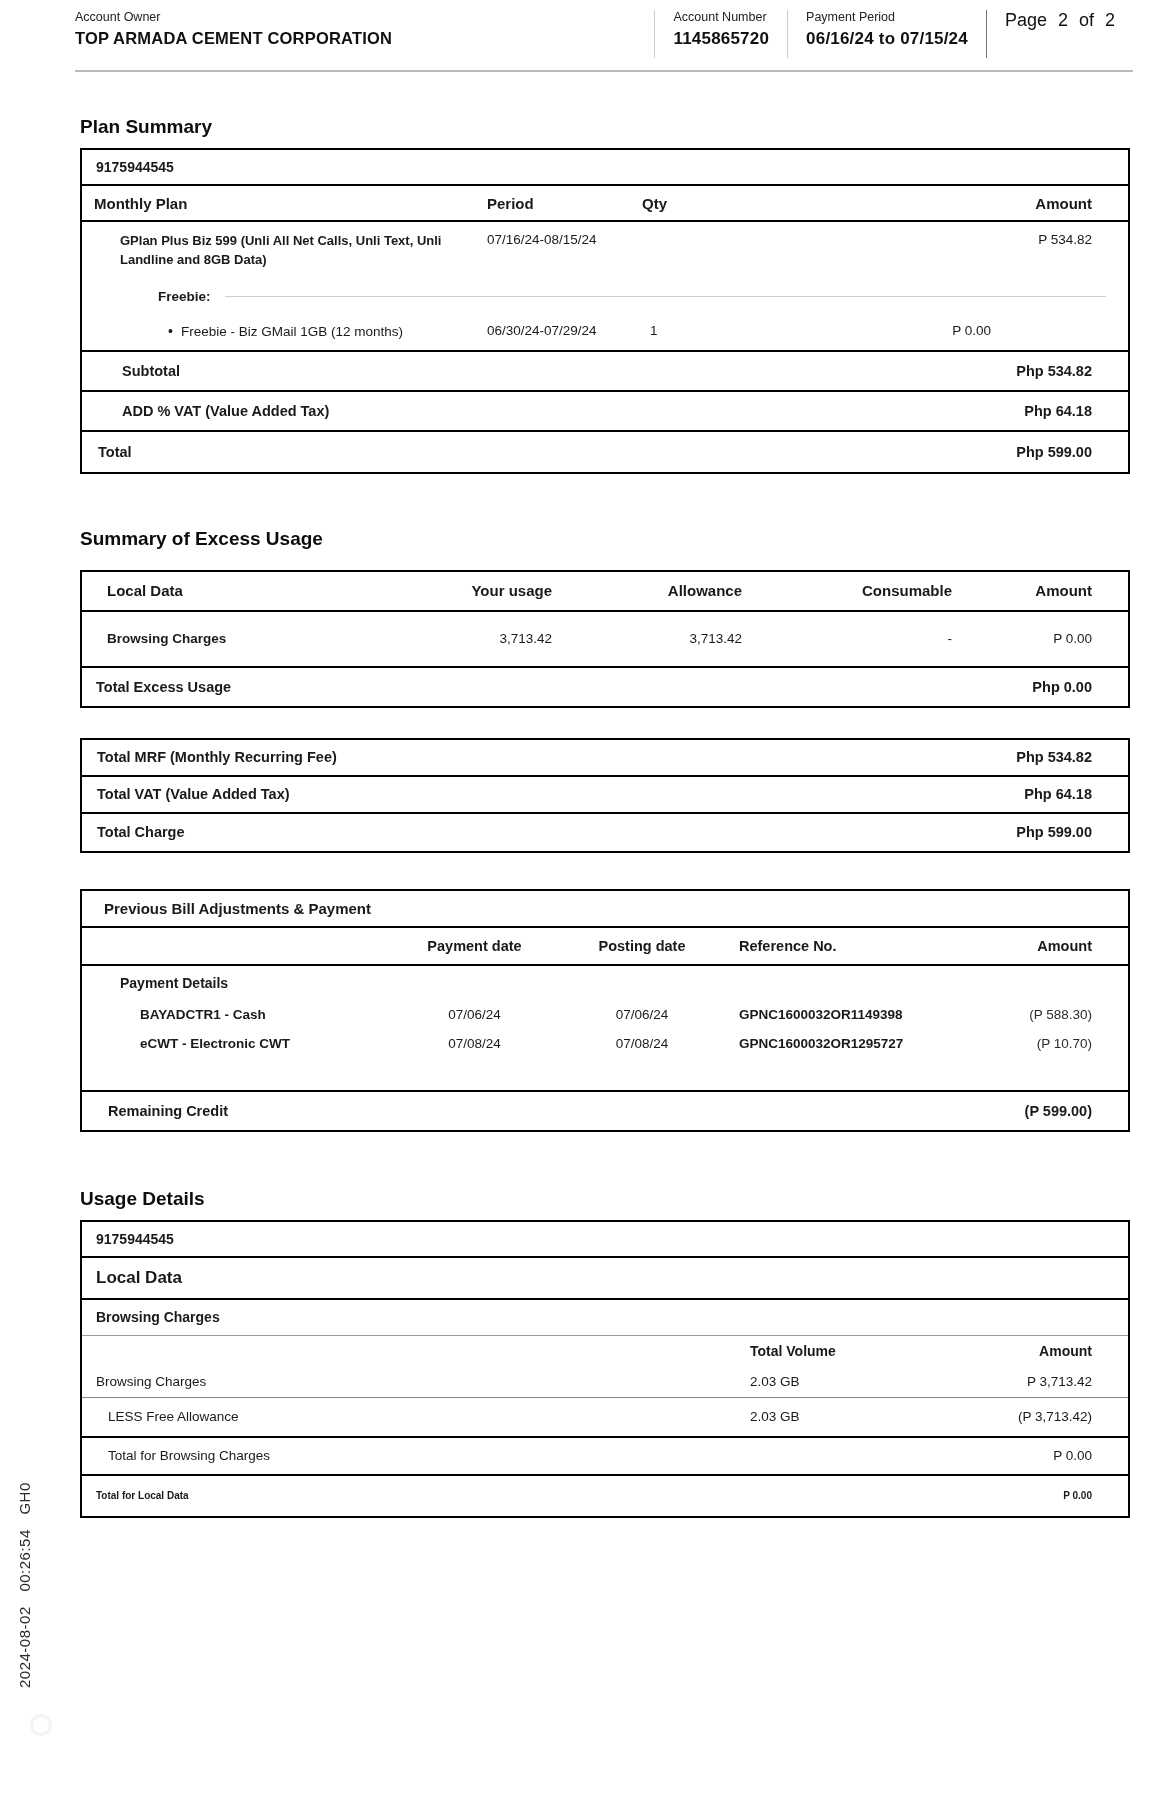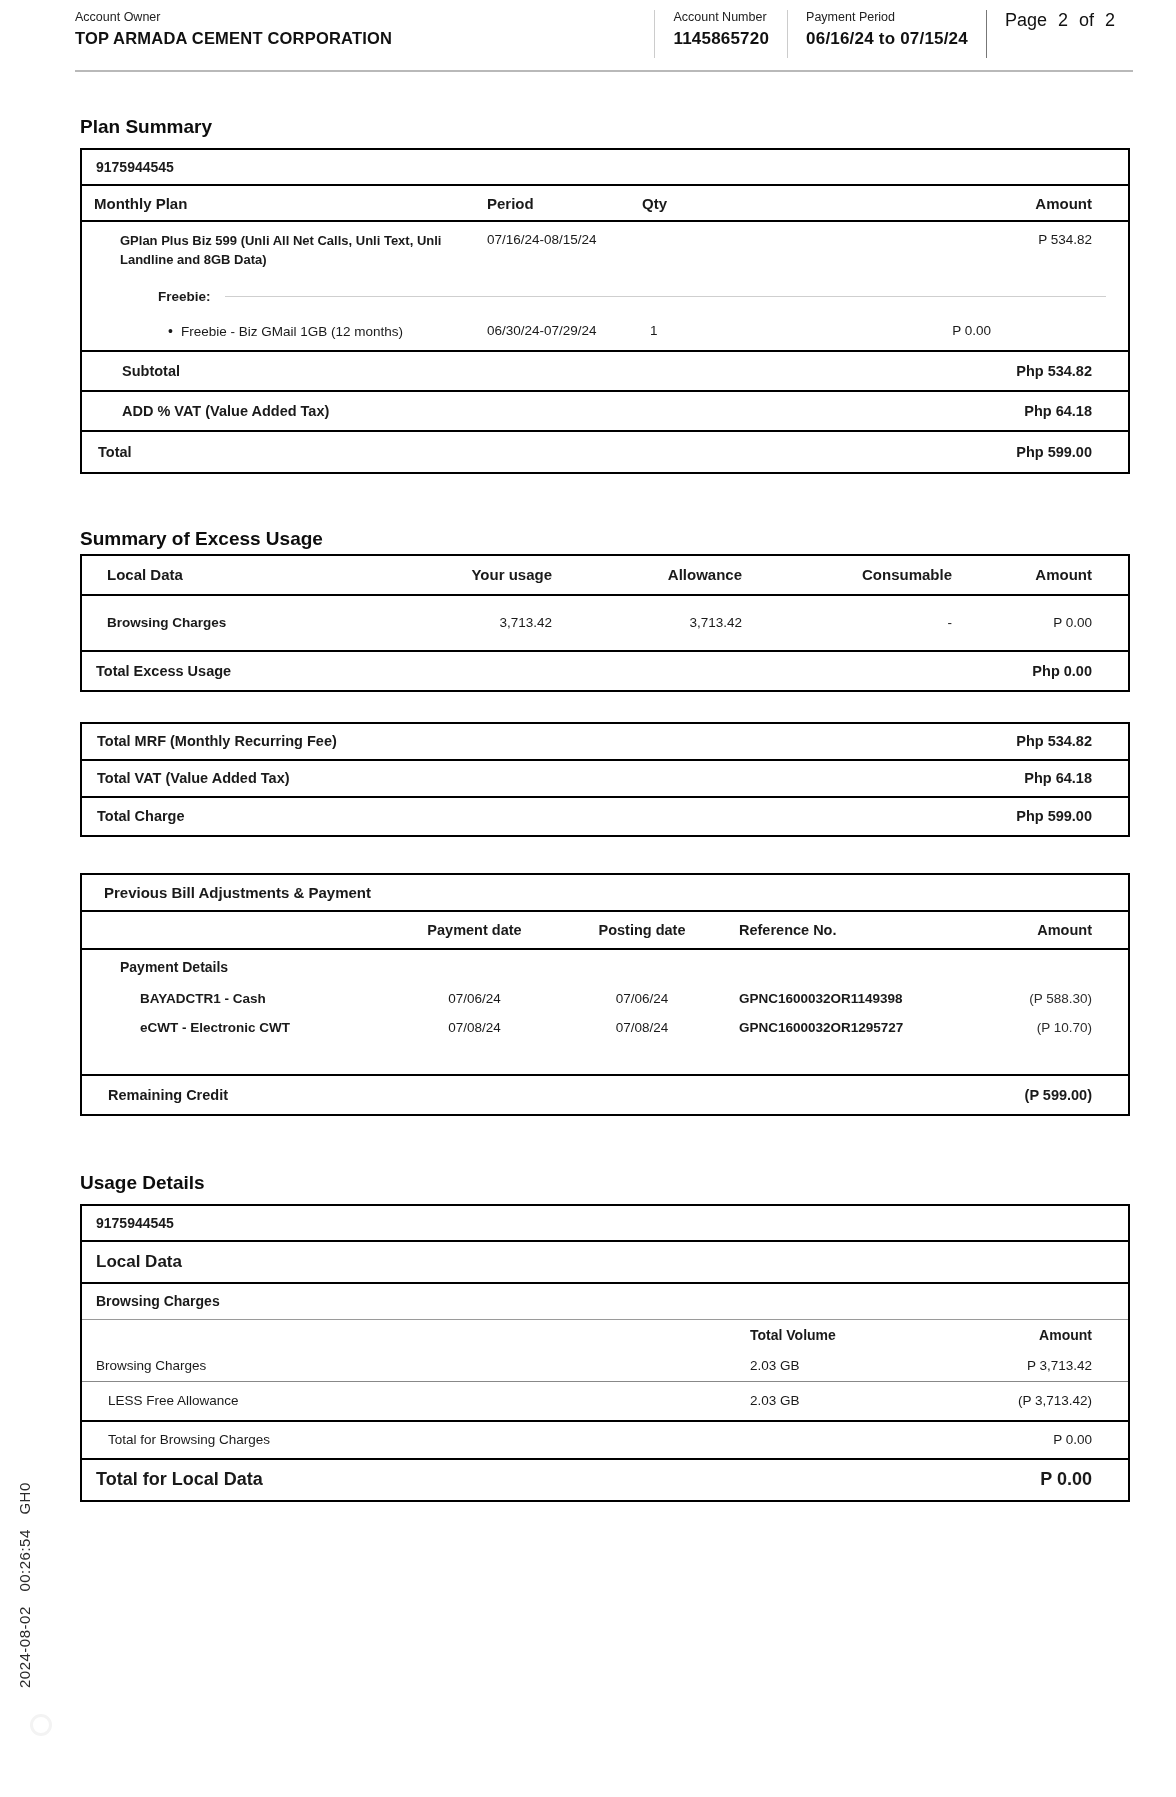--- a/index.html
+++ b/index.html
@@ -102,25 +102,25 @@
   .ud-subcat { height: 36px; font-size: 14px; font-weight: bold; padding-left: 14px; border-bottom: 1px solid #9a9a9a; }
   .ud-name { flex: 1; padding-left: 14px; }
   .ud-vol  { width: 250px; padding-left: 32px; }
   .ud-amt  { width: 160px; text-align: right; padding-right: 36px; }
   .ud-head { height: 30px; font-size: 14px; font-weight: bold; }
   .ud-data { height: 32px; font-size: 13.5px; border-bottom: 1px solid #888; }
   .ud-less { height: 40px; font-size: 13.5px; }
   .ud-less .ud-name { padding-left: 26px; }
   .ud-totb { height: 38px; font-size: 13.5px; }
   .ud-totb .ud-name { padding-left: 26px; }
-  .ud-totl { height: 40px; font-size: 18px; font-weight: bold; }
+  .ud-totl { height: 40px; font-size: 10px; font-weight: bold; }
 
   
   .mt-plan-title { margin-top: 44px; margin-bottom: 10px; }
-  .mt-excess-title { margin-top: 54px; margin-bottom: 4px; }
+  .mt-excess-title { margin-top: 54px; margin-bottom: 20px; }
   .mt-totals { margin-top: 30px; }
   .mt-prev { margin-top: 36px; }
   .mt-usage-title { margin-top: 56px; margin-bottom: 10px; }
 
   
   .stamp {
     position: absolute; left: 16px; top: 1688px;
     transform: rotate(-90deg); transform-origin: 0 0;
     font-size: 15px; color: #2a2a2a; white-space: nowrap;
     word-spacing: 10px; letter-spacing: .5px;

